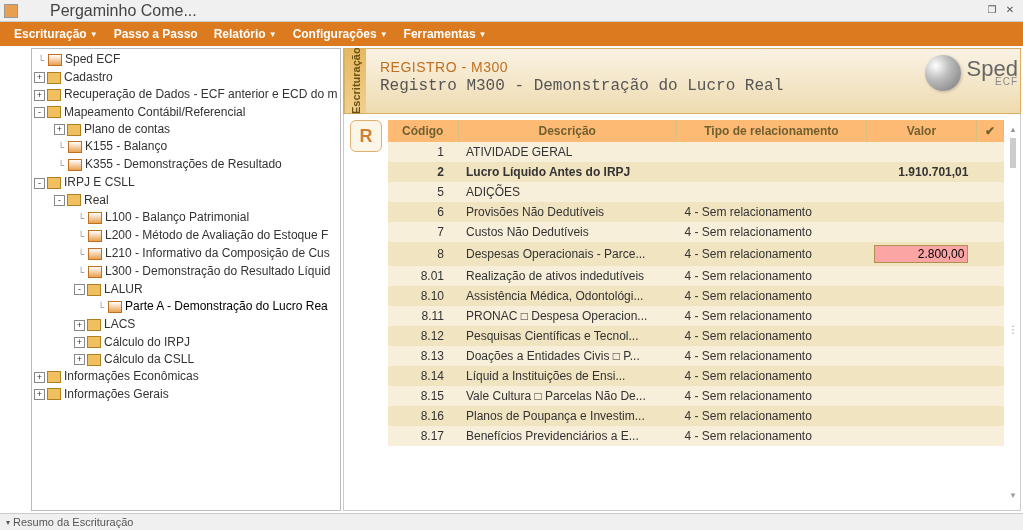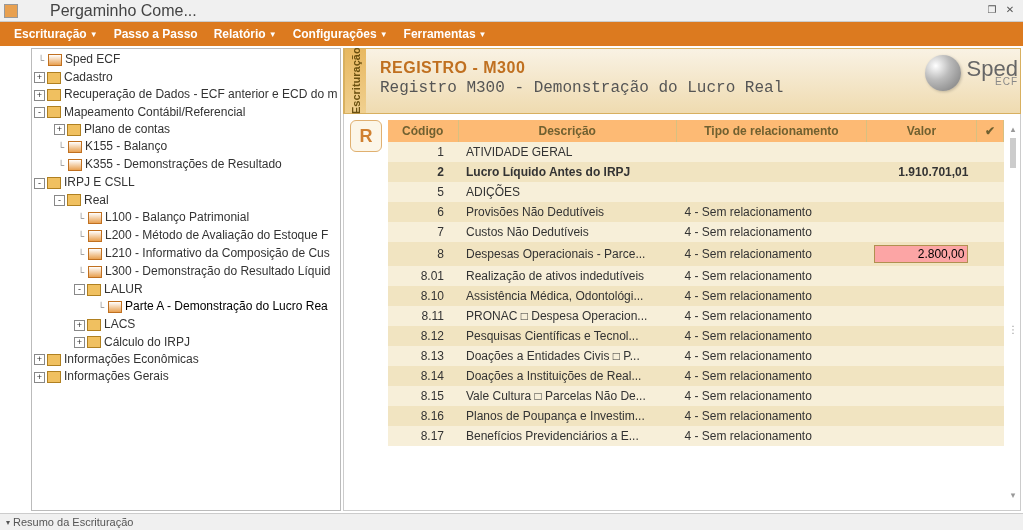--- a/index.html
+++ b/index.html
@@ -36,21 +36,21 @@
   .tree-label { vertical-align: middle; cursor: pointer; }
   .tree-label.selected { color: #000000; }
   
   
   .content-pane { flex: 1; display: flex; flex-direction: column; margin: 2px 2px 2px 0; overflow: hidden; }
   
   
   .reg-header { position: relative; height: 66px; border: 1px solid #d8b060; background: linear-gradient(#f9f2e4, #efdbb0); display: flex; align-items: stretch; }
   .vertical-tab { width: 22px; background: linear-gradient(#f0d090, #e8b860); display: flex; align-items: center; justify-content: center; writing-mode: vertical-rl; transform: rotate(180deg); color: #6a5010; font-size: 11px; font-weight: bold; border-right: 1px solid #d8b060; }
   .reg-header-text { padding: 10px 14px; flex: 1; }
-  .reg-title { color: #c07020; font-size: 16px; font-weight: bold; letter-spacing: 0.5px; }
+  .reg-title { color: #c07020; font-size: 14px; font-weight: normal; letter-spacing: 0.5px; }
   .reg-sub { color: #555; font-size: 16px; margin-top: 2px; font-family: Liberation Mono, monospace; }
   .sped-logo { position: absolute; right: 2px; top: 6px; display: flex; align-items: center; gap: 6px; }
   .sped-logo .ball { width: 36px; height: 36px; border-radius: 50%; background: radial-gradient(circle at 30% 30%, #fff, #bbb 40%, #777); box-shadow: 1px 1px 3px rgba(0,0,0,0.2); }
   .sped-logo .text { font-size: 22px; color: #666; font-weight: 300; display: flex; flex-direction: column; line-height: 0.8; }
   .sped-logo .text small { font-size: 10px; color: #888; align-self: flex-end; letter-spacing: 1px; }
   
   
   .table-area { flex: 1; border: 1px solid #ccc; border-top: none; padding: 6px 16px 6px 6px; display: flex; overflow: hidden; position: relative; }
   .r-btn { width: 32px; height: 32px; border: 1px solid #e0b070; border-radius: 6px; background: #fcf6e8; color: #d08030; font-size: 18px; font-weight: bold; display: flex; align-items: center; justify-content: center; margin-right: 6px; align-self: flex-start; cursor: pointer; }
   
@@ -127,20 +127,21 @@
         <div class="tree-node depth-0"><span class="tree-toggle">-</span><span class="tree-icon folder"></span><span class="tree-label">IRPJ E CSLL</span></div>
         <div class="tree-node depth-1"><span class="tree-toggle">-</span><span class="tree-icon folder"></span><span class="tree-label">Real</span></div>
         <div class="tree-node depth-2"><span class="tree-toggle-line">└</span><span class="tree-icon doc"></span><span class="tree-label">L100 - Balanço Patrimonial</span></div>
         <div class="tree-node depth-2"><span class="tree-toggle-line">└</span><span class="tree-icon doc"></span><span class="tree-label">L200 - Método de Avaliação do Estoque F</span></div>
         <div class="tree-node depth-2"><span class="tree-toggle-line">└</span><span class="tree-icon doc"></span><span class="tree-label">L210 - Informativo da Composição de Cus</span></div>
         <div class="tree-node depth-2"><span class="tree-toggle-line">└</span><span class="tree-icon doc"></span><span class="tree-label">L300 - Demonstração do Resultado Líquid</span></div>
         <div class="tree-node depth-2"><span class="tree-toggle">-</span><span class="tree-icon folder"></span><span class="tree-label">LALUR</span></div>
         <div class="tree-node depth-3"><span class="tree-toggle-line">└</span><span class="tree-icon doc"></span><span class="tree-label selected">Parte A - Demonstração do Lucro Rea</span></div>
         <div class="tree-node depth-2"><span class="tree-toggle">+</span><span class="tree-icon folder"></span><span class="tree-label">LACS</span></div>
         <div class="tree-node depth-2"><span class="tree-toggle">+</span><span class="tree-icon folder"></span><span class="tree-label">Cálculo do IRPJ</span></div>
+        <div class="tree-node depth-2"><span class="tree-toggle">+</span><span class="tree-icon folder"></span><span class="tree-label">Cálculo da CSLL</span></div>
         <div class="tree-node depth-0"><span class="tree-toggle">+</span><span class="tree-icon folder"></span><span class="tree-label">Informações Econômicas</span></div>
         <div class="tree-node depth-0"><span class="tree-toggle">+</span><span class="tree-icon folder"></span><span class="tree-label">Informações Gerais</span></div>
       </div>
   </div>
 
   <div class="content-pane">
     <div class="reg-header">
       <div class="vertical-tab">Escrituração</div>
       <div class="reg-header-text">
         <div class="reg-title">REGISTRO - M300</div>
@@ -241,21 +242,21 @@
               </tr>
               <tr class="even">
                 <td class="col-code">8.13</td>
                 <td class="col-desc">Doações a Entidades Civis □ P...</td>
                 <td class="col-rel">4 - Sem relacionamento</td>
                 <td class="col-val"></td>
                 <td class="col-check"></td>
               </tr>
               <tr class="odd">
                 <td class="col-code">8.14</td>
-                <td class="col-desc">Doações a Instituições de Real...</td>
+                <td class="col-desc">Líquid a Instituições de Ensi...</td>
                 <td class="col-rel">4 - Sem relacionamento</td>
                 <td class="col-val"></td>
                 <td class="col-check"></td>
               </tr>
               <tr class="even">
                 <td class="col-code">8.15</td>
                 <td class="col-desc">Vale Cultura □ Parcelas Não De...</td>
                 <td class="col-rel">4 - Sem relacionamento</td>
                 <td class="col-val"></td>
                 <td class="col-check"></td>

